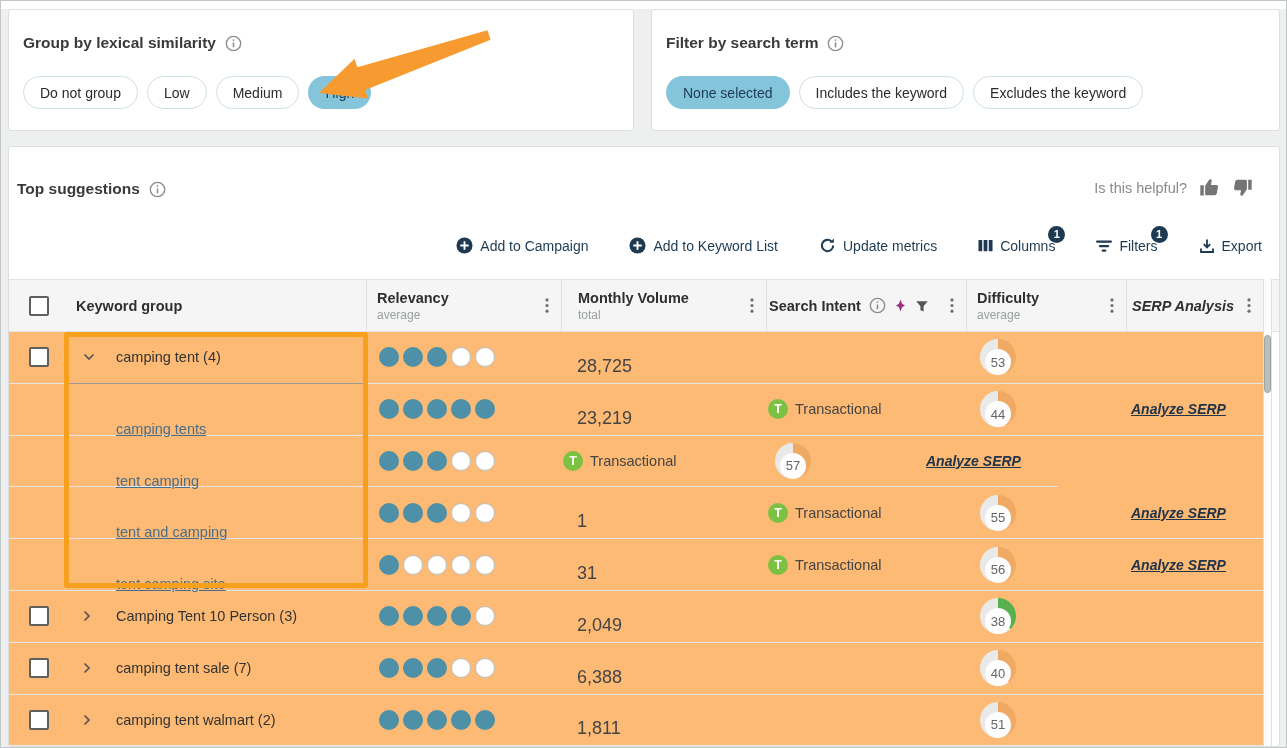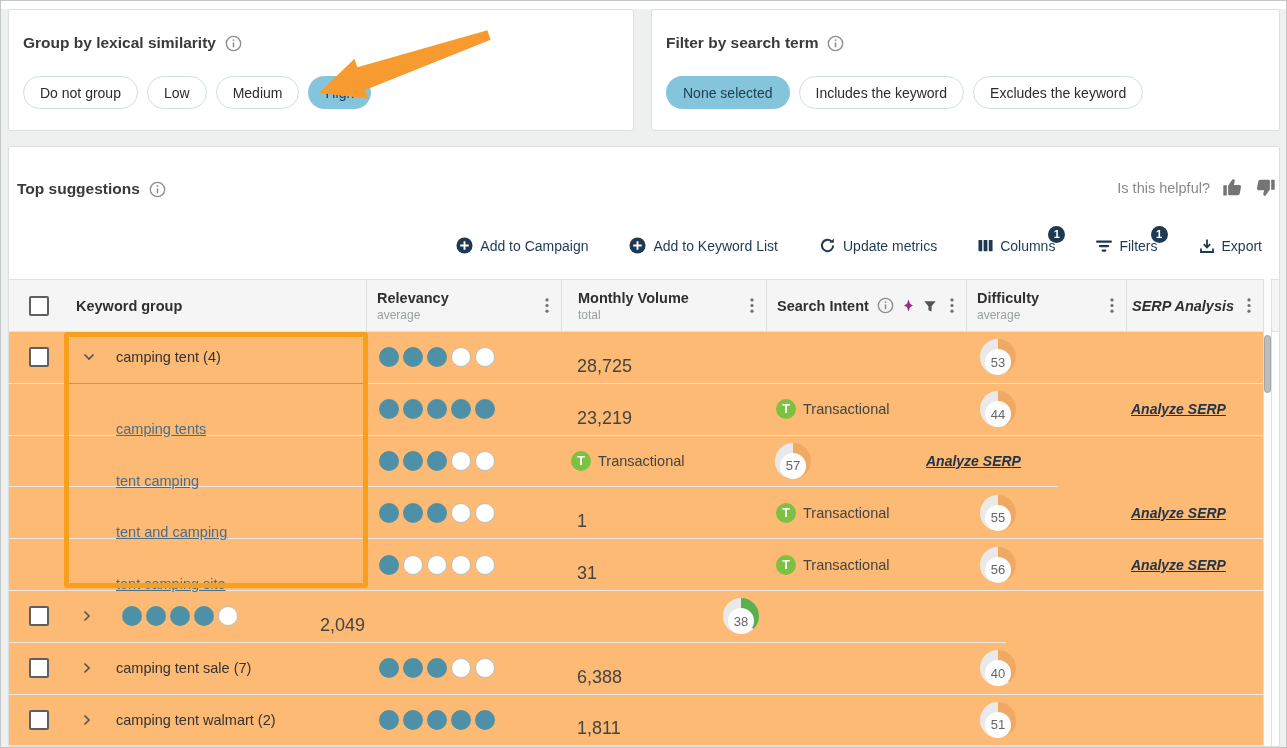--- a/index.html
+++ b/index.html
@@ -14,21 +14,21 @@
                font-size:15.5px;font-weight:700;color:#3a3a3a;}
   .pills{position:absolute;left:14px;top:66px;display:flex;gap:9px;}
   .pill{height:33px;padding:0 16px;display:flex;align-items:center;border:1px solid #cfe0df;
         border-radius:17px;background:#fff;color:#2b2b2b;font-size:14px;cursor:pointer;white-space:nowrap;}
   .pill.selected{border-color:transparent;color:#1d3a52;}
   #arrow-svg{position:absolute;left:300px;top:26px;z-index:10;pointer-events:none;}
 
   #main-card{left:7px;top:145px;width:1272px;height:601px;}
   .main-title{position:absolute;left:8px;top:33px;display:flex;align-items:center;gap:9px;
               font-size:15.5px;font-weight:700;color:#3a3a3a;}
-  .helpful{position:absolute;right:3px;top:30px;display:flex;align-items:center;gap:12px;
+  .helpful{position:absolute;right:26px;top:30px;display:flex;align-items:center;gap:12px;
            font-size:14.5px;color:#8a8a8a;}
   .thumb{display:flex;align-items:center;cursor:pointer;}
   .thumb.down svg{transform:rotate(180deg);}
 
   .toolbar{position:absolute;right:17px;top:90px;display:flex;align-items:center;gap:41px;}
   .tool{position:relative;display:flex;align-items:center;gap:7px;color:#1d3a52;font-size:14px;cursor:pointer;white-space:nowrap;}
   .tool .badge{position:absolute;top:-12px;right:-10px;width:17px;height:17px;border-radius:50%;
                color:#fff;font-size:11px;display:flex;align-items:center;justify-content:center;font-weight:700;}
 
   .table{position:absolute;left:0;right:0;top:132px;bottom:0;overflow:hidden;}
@@ -42,21 +42,21 @@
   .hic{display:flex;align-items:center;margin-left:8px;cursor:pointer;}
 
   .t-row{display:flex;height:51.8px;background:#fdba74;width:1254px;}
   .c{display:flex;align-items:center;border-bottom:1px solid #e7e7e7;}
   .w-check{width:57px;}
   .w-exp{width:43px;}
   .w-kw{width:257px;padding-left:7px;}
   .h-kw{width:300px;}
   .w-rel{width:195px;padding-left:13px;}
   .w-vol{width:205px;padding-left:16px;}
-  .w-int{width:200px;padding-left:10px;}
+  .w-int{width:200px;padding-left:2px;}
   .w-dif{width:160px;padding-left:14px;}
   .w-serp{width:137px;padding-left:5px;font-style:italic;}
   .h-fill{flex:1;}
   .dark-sep{border-bottom-color:#9b9b9b;}
 
   .cb{width:20px;height:20px;border:2px solid #5f5f5f;border-radius:2px;background:#fff;margin-left:20px;cursor:pointer;}
   .exp{margin-left:17px;display:flex;align-items:center;cursor:pointer;}
   .kw-label{font-size:14.5px;color:#333;}
   .kw-link{font-size:14.5px;color:#4a6e8a;text-decoration:underline;cursor:pointer;margin-top:39px;}
   .dots{display:flex;align-items:center;}
@@ -471,20 +471,23 @@
             <div class="c w-check">
               <span class="cb"></span>
             </div>
             <div class="c w-exp">
               <span class="exp">
                 <svg viewBox="0 0 8 12" width="8" height="12">
                   <path d="M1.5 1.5L6 6l-4.5 4.5" fill="none" stroke="#555" stroke-width="1.7"></path>
                 </svg>
               </span>
             </div>
+            <div class="c w-kw">
+              <span class="kw-label">Camping Tent 10 Person (3)</span>
+            </div>
             <div class="c w-rel">
               <span class="dots">
                 <span class="dot on" style="background: rgb(77, 144, 167);"></span>
                 <span class="dot on" style="background: rgb(77, 144, 167);"></span>
                 <span class="dot on" style="background: rgb(77, 144, 167);"></span>
                 <span class="dot on" style="background: rgb(77, 144, 167);"></span>
                 <span class="dot off"></span>
               </span>
             </div>
             <div class="c w-vol">

